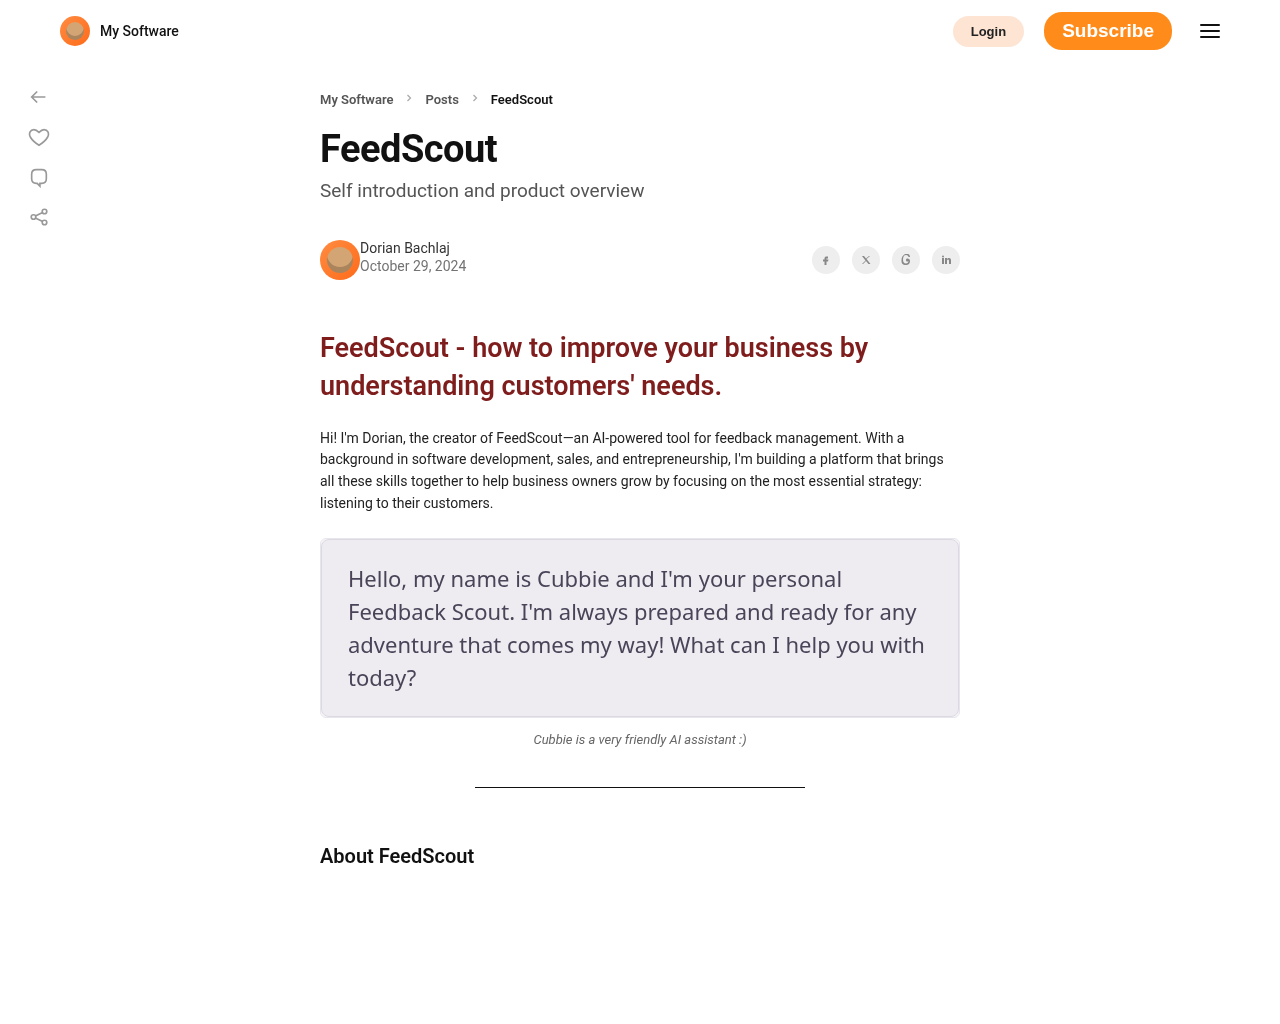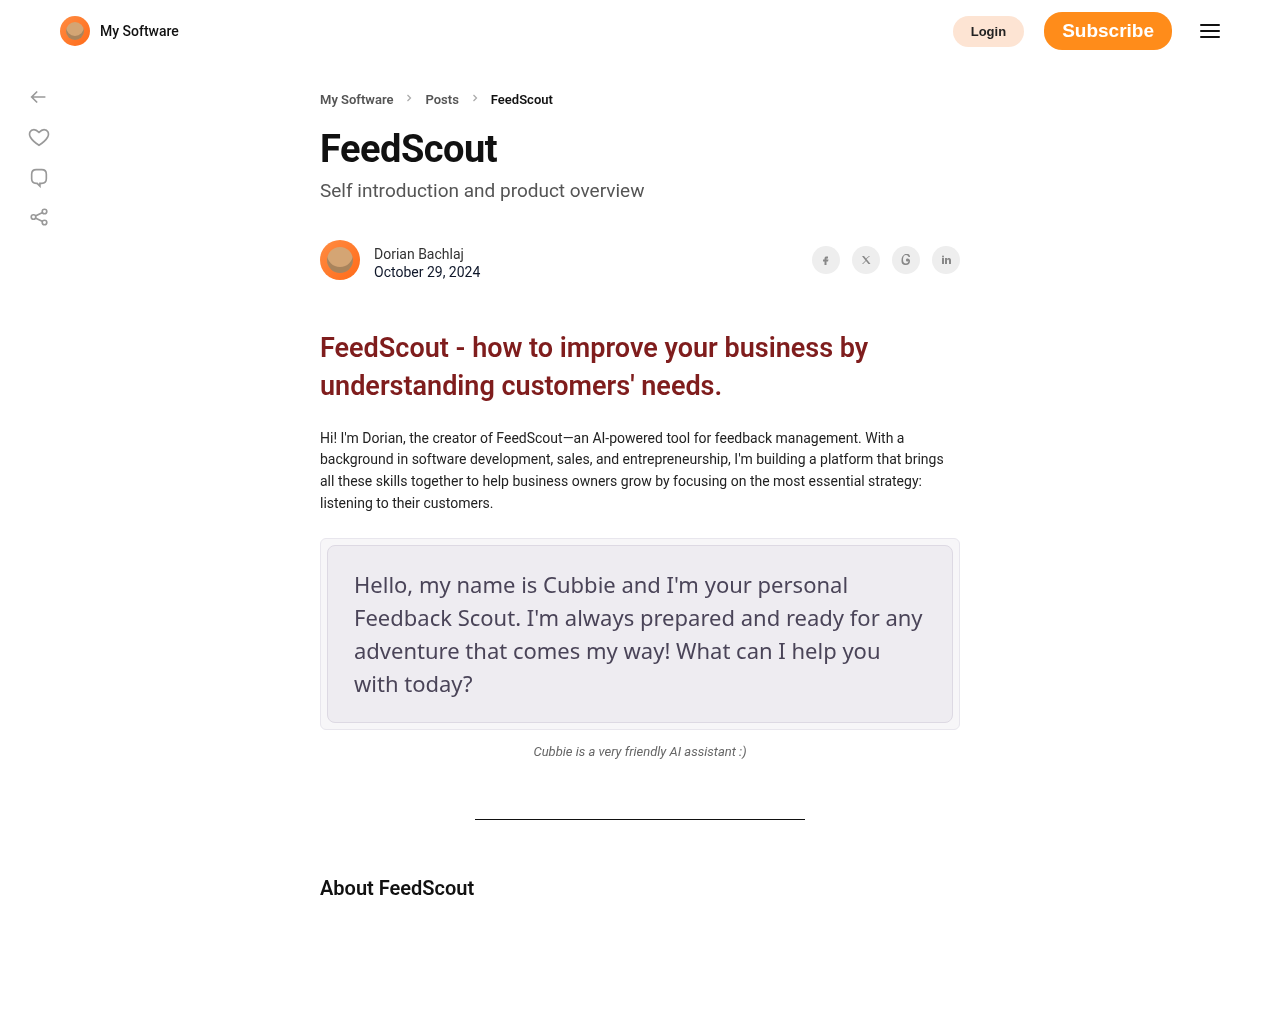--- a/index.html
+++ b/index.html
@@ -31,38 +31,38 @@
     .breadcrumb .current { color: #111; }
     .breadcrumb .chev { color: #aaa; }
     .breadcrumb .chev svg { width: 12px; height: 12px; stroke: #aaa; fill: none; stroke-width: 2.5; }
 
     
     .page-title { font-size: 38px; font-weight: 700; margin-bottom: 8px; letter-spacing: -0.5px; }
     .subtitle { font-size: 19px; color: #555; margin-bottom: 38px; }
 
     
     .author-row { display: flex; align-items: center; justify-content: space-between; margin-bottom: 50px; }
-    .author-left { display: flex; align-items: flex-end; gap: 14px; }
+    .author-left { display: flex; align-items: flex-start; }
     .author-avatar { width: 40px; height: 40px; border-radius: 50%; background: linear-gradient(135deg, #ff8c42 0%, #ff6b1a 100%); display: flex; align-items: center; justify-content: center; overflow: hidden; }
     .author-avatar-inner { width: 26px; height: 26px; border-radius: 50%; background: #d4a574; box-shadow: inset 0 -6px 0 rgba(0,0,0,0.2); }
     .author-name { font-size: 14px; color: #333; margin-bottom: 2px; }
-    .author-date { font-size: 14px; color: #0f172a; }
+    .author-date { font-size: 14px; color: #737373; }
     .share-row { display: flex; gap: 12px; }
     .share-btn { width: 28px; height: 28px; border-radius: 50%; background: #eee; display: flex; align-items: center; justify-content: center; cursor: pointer; }
     .share-btn svg { width: 12px; height: 12px; fill: #888; }
 
     
     .h2 { font-size: 27px; font-weight: 600; line-height: 1.4; margin-bottom: 22px; color: #7f1d1d; }
     .p { font-size: 14px; line-height: 1.55; color: #222; margin-bottom: 24px; }
 
     
     .chat-figure { margin: 16px 0 12px 0; }
-    .chat-box { background: #f7f6f8; border: 1px solid #e8e6ed; border-radius: 6px; padding: 6px; }
+    .chat-box { background: #f7f6f8; border: 1px solid #e8e6ed; border-radius: 6px; padding: 0; }
     .chat-bubble { background: #eeecf1; border: 1px solid #ddd9e3; border-radius: 8px; padding: 22px 26px; color: #4a4458; font-size: 22px; line-height: 1.5; font-family: "Segoe UI", system-ui, sans-serif; }
-    .caption { text-align: center; font-style: italic; font-size: 13px; color: #666; margin-top: 14px; margin-bottom: 60px; }
+    .caption { text-align: center; font-style: italic; font-size: 13px; color: #666; margin-top: 14px; margin-bottom: 40px; }
 
     
     .divider { width: 330px; height: 1px; background: #111; margin: 20px auto 56px auto; }
 
     
     .h2b { font-size: 20px; font-weight: 600; margin-bottom: 16px; }
     .link { color: #2455c7; text-decoration: underline; font-style: italic; cursor: pointer; }
 
     
     ::-webkit-scrollbar { width: 15px; }

